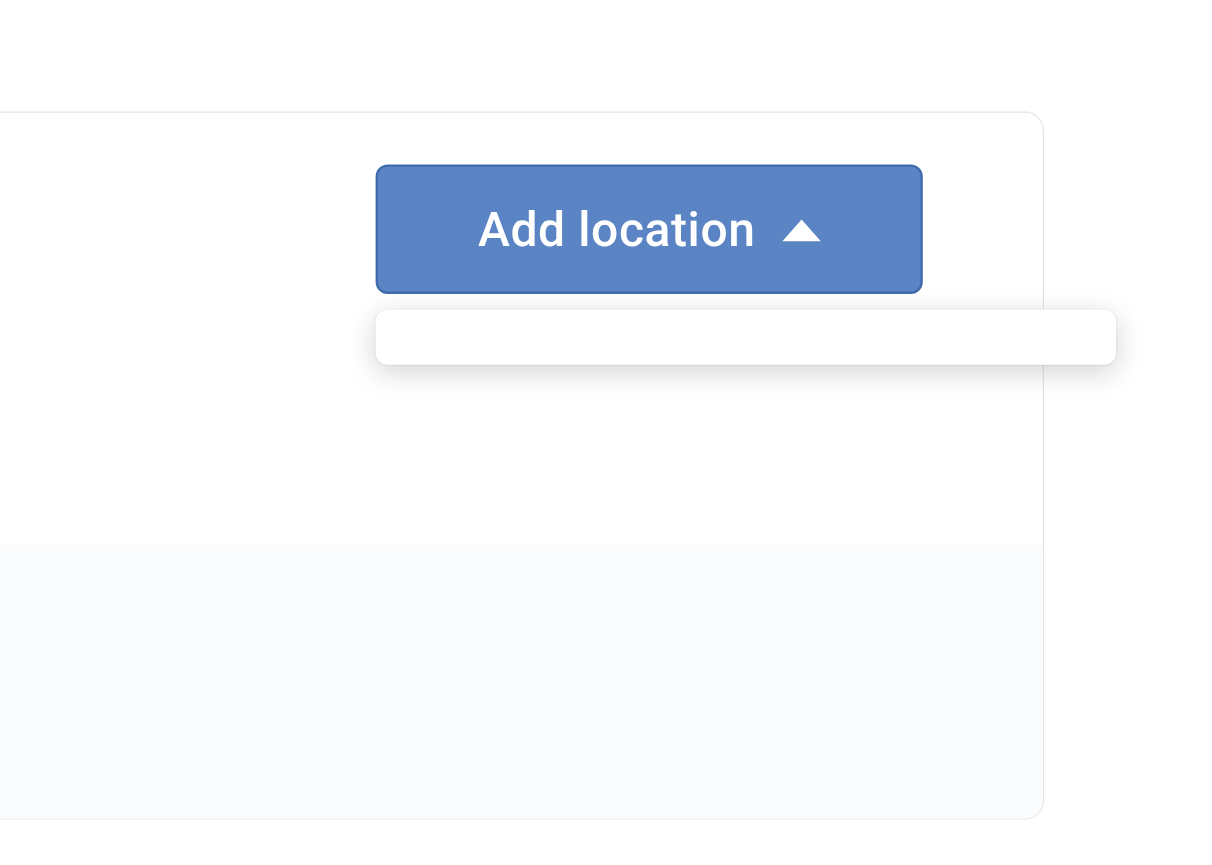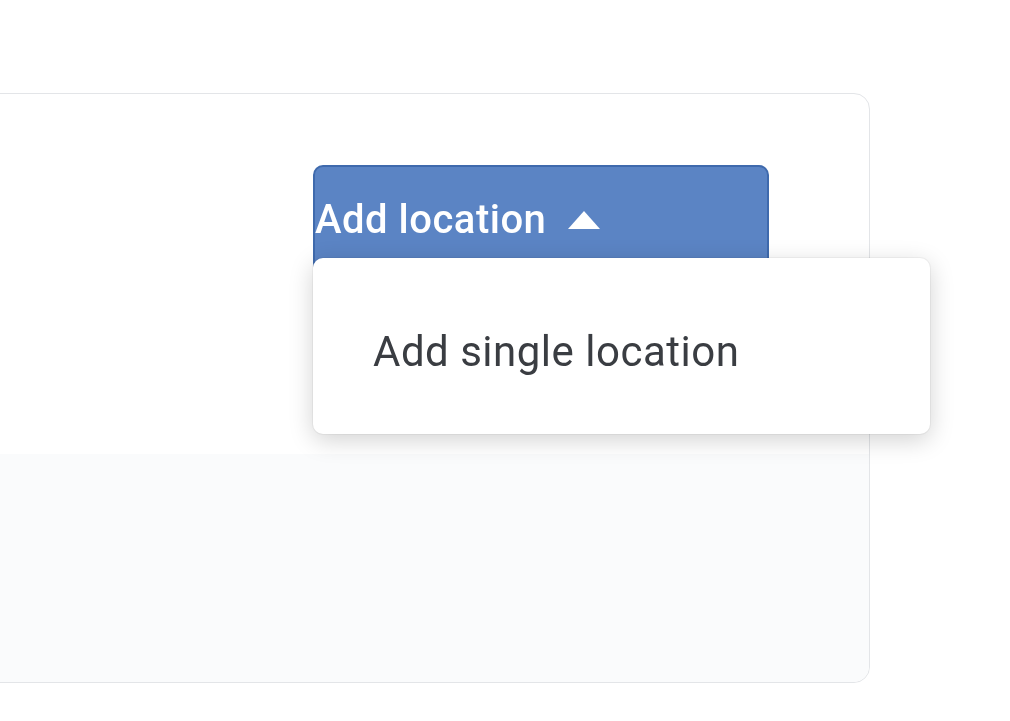--- a/index.html
+++ b/index.html
@@ -37,28 +37,28 @@
       position: absolute;
       top: 137px;
       left: 313px;
       width: 456px;
       height: 108px;
       background: #5b84c4;
       border: 2px solid #3f6aad;
       border-radius: 10px;
       display: flex;
       align-items: center;
+      justify-content: center;
       gap: 22px;
       color: #ffffff;
       font-size: 40px;
       font-weight: 500;
       letter-spacing: 0.5px;
       cursor: pointer;
       user-select: none;
-      margin-top: 28px;
     }
     .add-button .caret {
       display: inline-block;
       width: 0;
       height: 0;
       border-left: 16px solid transparent;
       border-right: 16px solid transparent;
       border-bottom: 18px solid #ffffff;
       margin-top: 2px;
     }
@@ -94,16 +94,13 @@
 <div class="panel">
   <div class="panel-inner-fill"></div>
 </div>
 
 <div class="add-button">
   <span>Add location</span>
   <span class="caret"></span>
 </div>
 
 <div class="menu">
-  <div class="menu-item">
-    <span>Add single location</span>
-  </div>
 </div>
 
 </body></html>

